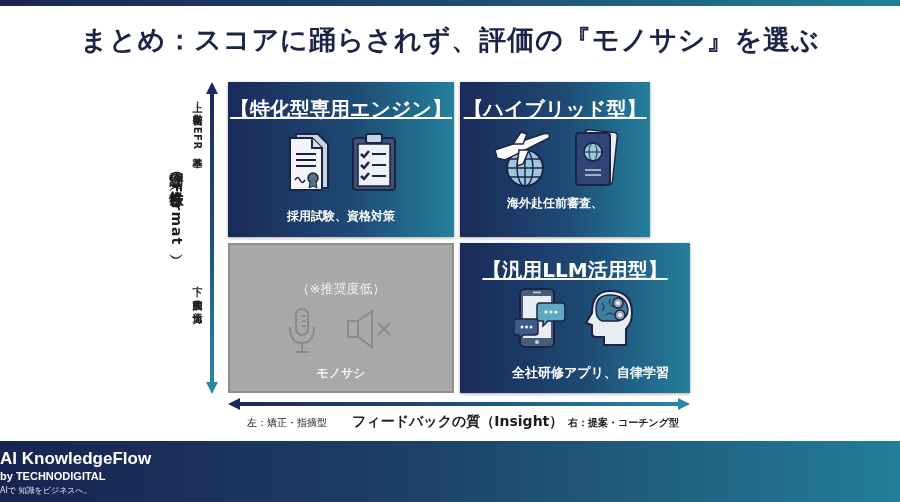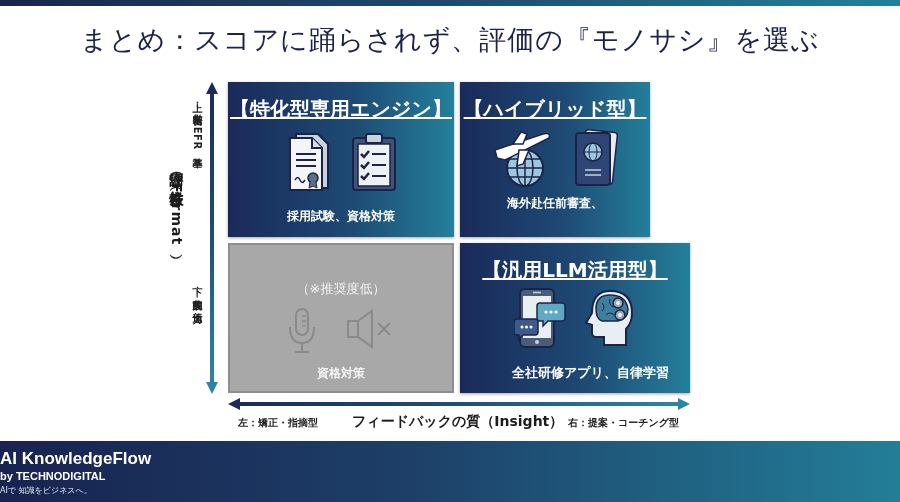--- a/index.html
+++ b/index.html
@@ -3,21 +3,21 @@
 <meta charset="utf-8">
 <style>
   * { box-sizing: border-box; margin: 0; padding: 0; }
   html, body { width: 900px; height: 502px; overflow: hidden; background: #ffffff; }
   body { position: relative; font-family: "DejaVu Sans", "Liberation Sans", sans-serif; }
 
   .top-bar { position: absolute; left: 0; top: 0; width: 900px; height: 6px;
     background: linear-gradient(90deg, #1a2550 0%, #1e4a70 50%, #23809a 100%); }
 
   .title { position: absolute; left: 0; top: 22px; width: 900px; text-align: center;
-    font-size: 27px; font-weight: normal; color: #1b2447; letter-spacing: 1px; }
+    font-size: 27px; font-weight: bold; color: #1b2447; letter-spacing: 1px; }
 
   
   .v-axis { position: absolute; left: 206px; top: 82px; width: 12px; height: 312px; }
   .v-axis .shaft { position: absolute; left: 4px; top: 10px; width: 4px; height: 290px;
     background: linear-gradient(180deg, #1b2a5c 0%, #1e4f78 50%, #2a86a6 100%); }
   .v-axis .head-up { position: absolute; left: 0; top: 0; width: 0; height: 0;
     border-left: 6px solid transparent; border-right: 6px solid transparent; border-bottom: 12px solid #1b2a5c; }
   .v-axis .head-down { position: absolute; left: 0; bottom: 0; width: 0; height: 0;
     border-left: 6px solid transparent; border-right: 6px solid transparent; border-top: 12px solid #2a86a6; }
 
@@ -45,21 +45,21 @@
 
   
   .h-axis { position: absolute; left: 228px; top: 398px; width: 462px; height: 12px; }
   .h-axis .shaft { position: absolute; left: 10px; top: 4px; width: 442px; height: 4px;
     background: linear-gradient(90deg, #1b2a5c 0%, #1e4f78 50%, #2a86a6 100%); }
   .h-axis .head-left { position: absolute; left: 0; top: 0; width: 0; height: 0;
     border-top: 6px solid transparent; border-bottom: 6px solid transparent; border-right: 12px solid #1b2a5c; }
   .h-axis .head-right { position: absolute; right: 0; top: 0; width: 0; height: 0;
     border-top: 6px solid transparent; border-bottom: 6px solid transparent; border-left: 12px solid #2a86a6; }
 
-  .h-left-label { position: absolute; left: 238px; top: 416px; font-size: 10px; font-weight: bold; color: #222; }
+  .h-left-label { position: absolute; left: 247px; top: 416px; font-size: 10px; font-weight: normal; color: #222; }
   .h-title { position: absolute; left: 352px; top: 413px; font-size: 14px; font-weight: bold; color: #1c1c1c; }
   .h-right-label { position: absolute; left: 568px; top: 416px; font-size: 10px; font-weight: bold; color: #222; }
 
   
   .footer { position: absolute; left: 0; top: 441px; width: 900px; height: 61px;
     background: linear-gradient(90deg, #182350 0%, #1d3f68 45%, #237e98 100%);
     color: #ffffff; text-align: left; }
   .footer .brand { position: absolute; left: 0; width: 100%; top: 8px; font-size: 17px; font-weight: bold; font-family: "Liberation Sans", sans-serif; }
   .footer .by { position: absolute; left: 0; width: 100%; top: 29px; font-size: 11px; font-weight: bold; font-family: "Liberation Sans", sans-serif; }
   .footer .tagline { position: absolute; left: 0; width: 100%; top: 44px; font-size: 8px; color: #dbe6ee; }
@@ -148,21 +148,21 @@
       <line x1="15" y1="36" x2="15" y2="44" stroke="#8a8a8a" stroke-width="2"></line>
       <line x1="8" y1="45" x2="22" y2="45" stroke="#8a8a8a" stroke-width="2"></line>
     </svg>
     <svg width="50" height="44" viewBox="0 0 50 44">
       <rect x="3" y="14" width="10" height="16" fill="none" stroke="#8a8a8a" stroke-width="2"></rect>
       <path d="M13 14 l14 -10 v36 l-14 -10" fill="none" stroke="#8a8a8a" stroke-width="2"></path>
       <line x1="33" y1="16" x2="45" y2="28" stroke="#8a8a8a" stroke-width="2"></line>
       <line x1="45" y1="16" x2="33" y2="28" stroke="#8a8a8a" stroke-width="2"></line>
     </svg>
   </div>
-  <div class="q-caption" style="top:120px;">資格対策</div>
+  <div class="q-caption" style="top:120px;">モノサシ</div>
 </div>
 
 <div class="quad dark q-br">
   <div class="q-heading">【汎用LLM活用型】</div>
   <div class="q-icons" style="top:44px; gap:14px;">
     <svg width="52" height="62" viewBox="0 0 52 62">
       <rect x="6" y="2" width="34" height="58" rx="5" fill="#4a5d78" stroke="#1b2447" stroke-width="2"></rect>
       <rect x="9" y="9" width="28" height="42" fill="#e9eef2"></rect>
       <line x1="19" y1="5.5" x2="27" y2="5.5" stroke="#c9d3dc" stroke-width="1.5"></line>
       <circle cx="23" cy="55" r="2" fill="#c9d3dc"></circle>

